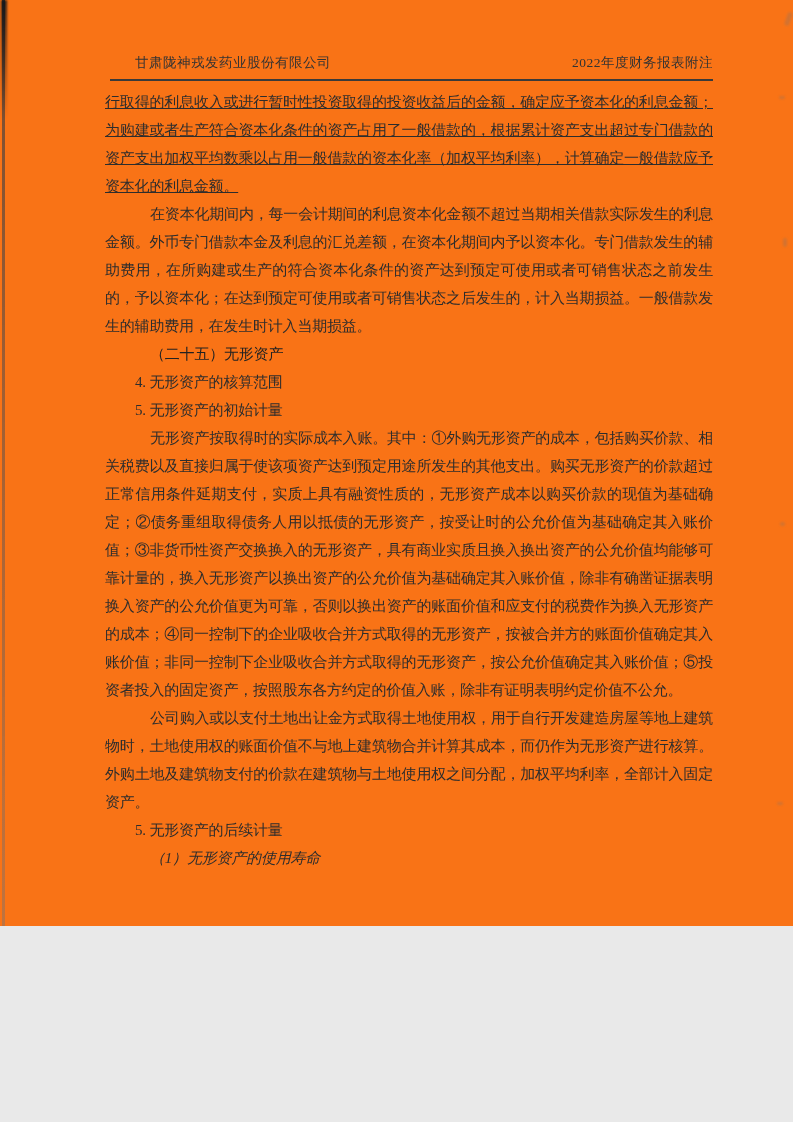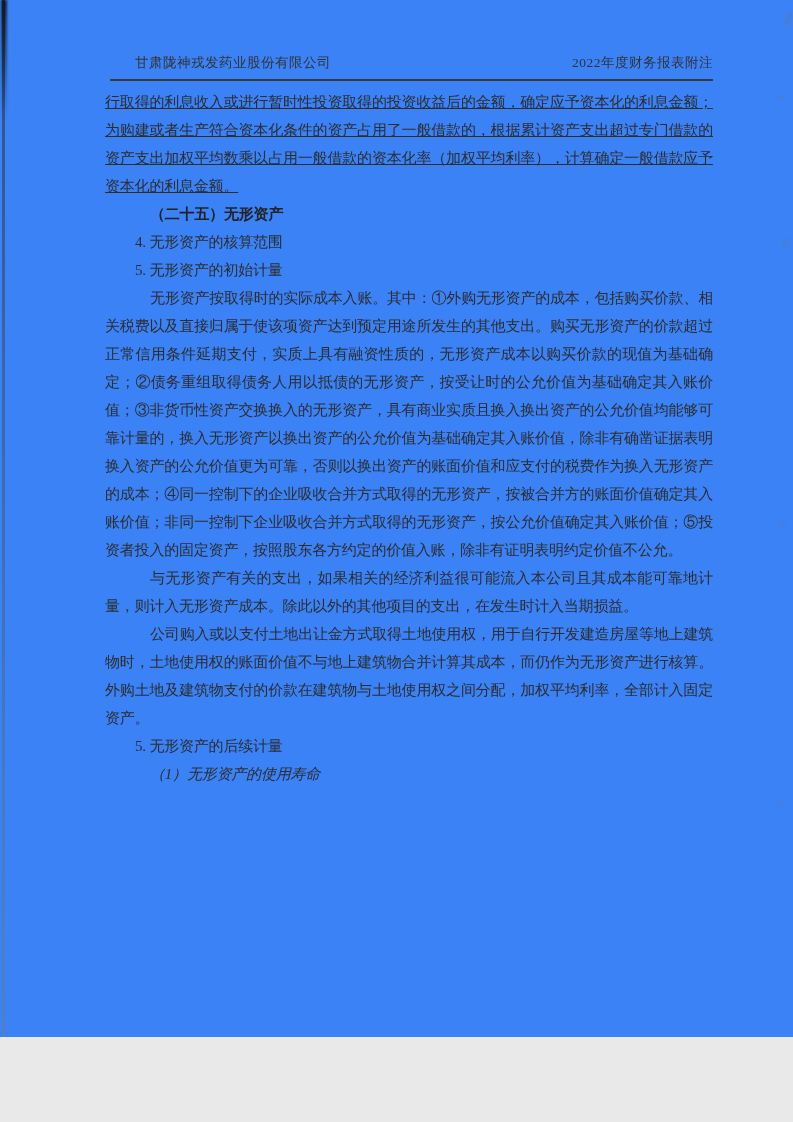--- a/index.html
+++ b/index.html
@@ -4,22 +4,22 @@
 <style>
   html,body{margin:0;padding:0;}
   body{
     width:793px;height:1122px;
     background:#e9e9e9;
     font-family:"Liberation Serif","DejaVu Serif",serif;
     overflow:hidden;
   }
   .page{
     position:relative;
-    width:793px;height:1037px;
-    background:#3b82f6;
+    width:793px;height:926px;
+    background:#f97316;
     overflow:hidden;
   }
   
   .edge-line{
     position:absolute;left:2px;top:0;width:3px;height:1122px;
     background:linear-gradient(to bottom,
       rgba(25,32,40,.80) 0%, rgba(45,58,70,.60) 10%,
       rgba(60,72,85,.48) 35%, rgba(95,105,115,.40) 70%,
       rgba(120,128,136,.42) 100%);
     filter:blur(.6px);
@@ -42,21 +42,21 @@
   .content{
     position:absolute;left:105px;top:88px;width:608px;
     font-size:15px;line-height:28px;letter-spacing:-.2px;
     color:#2d2d2d;
     text-align:justify;text-justify:inter-ideograph;
     filter:blur(.25px);
   }
   .blk{margin:0;}
   .blk.p{text-indent:3em;}
   .blk.p.cont{text-indent:0;text-decoration:underline;}
-  .blk.h1{text-indent:3em;font-weight:bold;color:#222;}
+  .blk.h1{text-indent:3em;font-weight:normal;color:#222;}
   .blk.h2{text-indent:2em;}
   .blk.h3{text-indent:3em;font-style:italic;}
   .footer{
     position:absolute;left:0;top:1048px;width:793px;
     text-align:center;color:#2d2d2d;
     padding-left:28px;box-sizing:border-box;
     filter:blur(.2px);
   }
   .footer .pnum{font-size:11.5px;font-weight:bold;letter-spacing:1px;}
   .footer .pcode{font-size:22px;margin-top:1px;letter-spacing:1px;}
@@ -76,25 +76,25 @@
   <div class="edge-line"></div>
   <div class="edge-dark"></div>
 
   <div class="header">
     <span class="company">甘肃陇神戎发药业股份有限公司</span>
     <span class="doctitle">2022年度财务报表附注</span>
   </div>
 
   <div class="content" id="blocks-host">
       <div class="blk p cont">行取得的利息收入或进行暂时性投资取得的投资收益后的金额，确定应予资本化的利息金额；为购建或者生产符合资本化条件的资产占用了一般借款的，根据累计资产支出超过专门借款的资产支出加权平均数乘以占用一般借款的资本化率（加权平均利率），计算确定一般借款应予资本化的利息金额。</div>
+      <div class="blk p">在资本化期间内，每一会计期间的利息资本化金额不超过当期相关借款实际发生的利息金额。外币专门借款本金及利息的汇兑差额，在资本化期间内予以资本化。专门借款发生的辅助费用，在所购建或生产的符合资本化条件的资产达到预定可使用或者可销售状态之前发生的，予以资本化；在达到预定可使用或者可销售状态之后发生的，计入当期损益。一般借款发生的辅助费用，在发生时计入当期损益。</div>
       <div class="blk h1">（二十五）无形资产</div>
       <div class="blk h2">4. 无形资产的核算范围</div>
       <div class="blk h2">5. 无形资产的初始计量</div>
       <div class="blk p">无形资产按取得时的实际成本入账。其中：①外购无形资产的成本，包括购买价款、相关税费以及直接归属于使该项资产达到预定用途所发生的其他支出。购买无形资产的价款超过正常信用条件延期支付，实质上具有融资性质的，无形资产成本以购买价款的现值为基础确定；②债务重组取得债务人用以抵债的无形资产，按受让时的公允价值为基础确定其入账价值；③非货币性资产交换换入的无形资产，具有商业实质且换入换出资产的公允价值均能够可靠计量的，换入无形资产以换出资产的公允价值为基础确定其入账价值，除非有确凿证据表明换入资产的公允价值更为可靠，否则以换出资产的账面价值和应支付的税费作为换入无形资产的成本；④同一控制下的企业吸收合并方式取得的无形资产，按被合并方的账面价值确定其入账价值；非同一控制下企业吸收合并方式取得的无形资产，按公允价值确定其入账价值；⑤投资者投入的固定资产，按照股东各方约定的价值入账，除非有证明表明约定价值不公允。</div>
-      <div class="blk p">与无形资产有关的支出，如果相关的经济利益很可能流入本公司且其成本能可靠地计量，则计入无形资产成本。除此以外的其他项目的支出，在发生时计入当期损益。</div>
       <div class="blk p">公司购入或以支付土地出让金方式取得土地使用权，用于自行开发建造房屋等地上建筑物时，土地使用权的账面价值不与地上建筑物合并计算其成本，而仍作为无形资产进行核算。外购土地及建筑物支付的价款在建筑物与土地使用权之间分配，加权平均利率，全部计入固定资产。</div>
       <div class="blk h2">5. 无形资产的后续计量</div>
       <div class="blk h3">（1）无形资产的使用寿命</div>
     </div>
 
   <div class="footer">
     <div class="pnum">44</div>
     <div class="pcode">6-1-46</div>
   </div>
 

